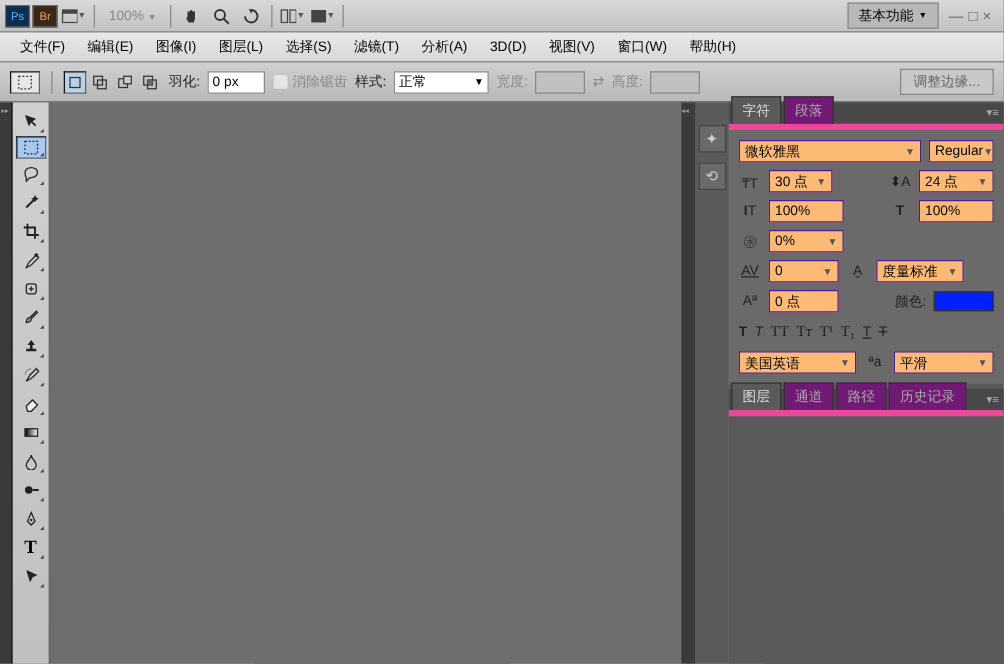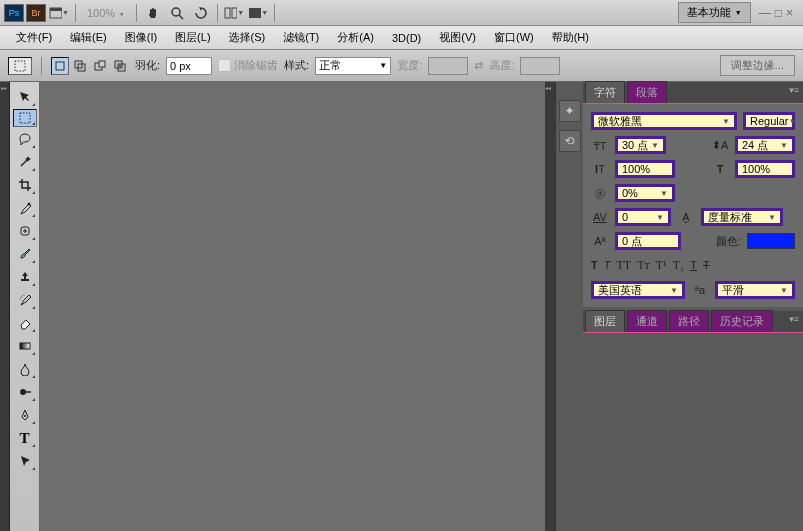--- a/index.html
+++ b/index.html
@@ -32,27 +32,27 @@
 .toolbox{width:30px;background:linear-gradient(#d0d0d0,#c0c0c0);border-right:1px solid #666;display:flex;flex-direction:column;padding-top:4px;align-items:center;gap:1px}
 .tool{width:24px;height:22px;display:flex;align-items:center;justify-content:center;cursor:pointer;position:relative;border:1px solid transparent}
 .tool.sel{background:#a8c8f0;border:1px inset #666}
 .tool-corner{position:absolute;bottom:1px;right:1px;width:0;height:0;border-left:3px solid transparent;border-bottom:3px solid #444}
 .canvas{flex:1;background:#6e6e6e}
 .right-col{width:10px;background:#3a3a3a;position:relative}
 .right-col::before{content:"◂◂";position:absolute;top:2px;left:0;color:#999;font-size:6px}
 .rail{width:28px;background:#5a5a5a;border-left:1px solid #333;padding-top:18px;display:flex;flex-direction:column;align-items:center;gap:8px}
 .rail-icon{width:22px;height:22px;background:#6a6a6a;border:1px solid #444;cursor:pointer;display:flex;align-items:center;justify-content:center;color:#ccc;font-size:12px}
 .panels{width:220px;background:#5a5a5a;display:flex;flex-direction:column}
-.pnl-tabs{height:22px;background:#484848;display:flex;align-items:flex-end;border-bottom:1px solid #ec4899;position:relative}
+.pnl-tabs{height:22px;background:#484848;display:flex;align-items:flex-end;border-bottom:5px solid #ec4899;position:relative}
 .pnl-tabs::after{content:"▾≡";position:absolute;right:4px;top:3px;color:#aaa;font-size:9px}
 .pnl-tab{padding:3px 8px;background:#5a5a5a;color:#ddd;border:1px solid #333;border-bottom:none;margin-left:2px;cursor:pointer;font-size:11px}
 .pnl-tab.inact{background:#701a75;color:#aaa}
 .char-body{background:#6a6a6a;padding:8px;display:flex;flex-direction:column;gap:6px}
 .row{display:flex;align-items:center;gap:6px}
-.sel{background:#fef9c3;border:3px solid #4c1d95;height:18px;display:flex;align-items:center;justify-content:space-between;padding:0 4px;color:#000}
+.sel{background:#fdba74;border:1px solid #4c1d95;height:18px;display:flex;align-items:center;justify-content:space-between;padding:0 4px;color:#000}
 .sel .ar{font-size:8px;color:#555}
 .ico-lbl{width:18px;height:16px;display:flex;align-items:center;justify-content:center;color:#222;font-size:11px}
 .tt-row{display:flex;gap:6px;color:#222;padding:2px 0}
 .tt-row span{cursor:pointer;font-size:12px;font-family:serif}
 .color-sw{width:48px;height:16px;background:#0020ff;border:1px solid #333;cursor:pointer}
 .spacer{flex:1}
 svg{pointer-events:none}
 </style>
 </head>
 <body>
@@ -357,28 +357,28 @@
       </div>
       <div class="row">
         <div class="ico-lbl">
             <u>AV</u>
           </div>
         <div class="sel" style="width:56px">
             <span>0</span>
             <span class="ar">▼</span>
           </div>
         <div class="ico-lbl">A̬</div>
-        <div class="sel" style="width:82px">
+        <div class="sel" style="width:70px">
             <span>度量标准</span>
             <span class="ar">▼</span>
           </div>
       </div>
       <div class="row">
         <div class="ico-lbl">Aª</div>
-        <div class="sel" style="width:66px">
+        <div class="sel" style="width:56px">
             <span>0 点</span>
           </div>
         <div class="spacer"></div>
         <span style="color:#222">颜色:</span>
         <div class="color-sw"></div>
       </div>
       <div class="tt-row">
         <span><b>T</b></span>
         <span><i>T</i></span>
         <span>TT</span>

